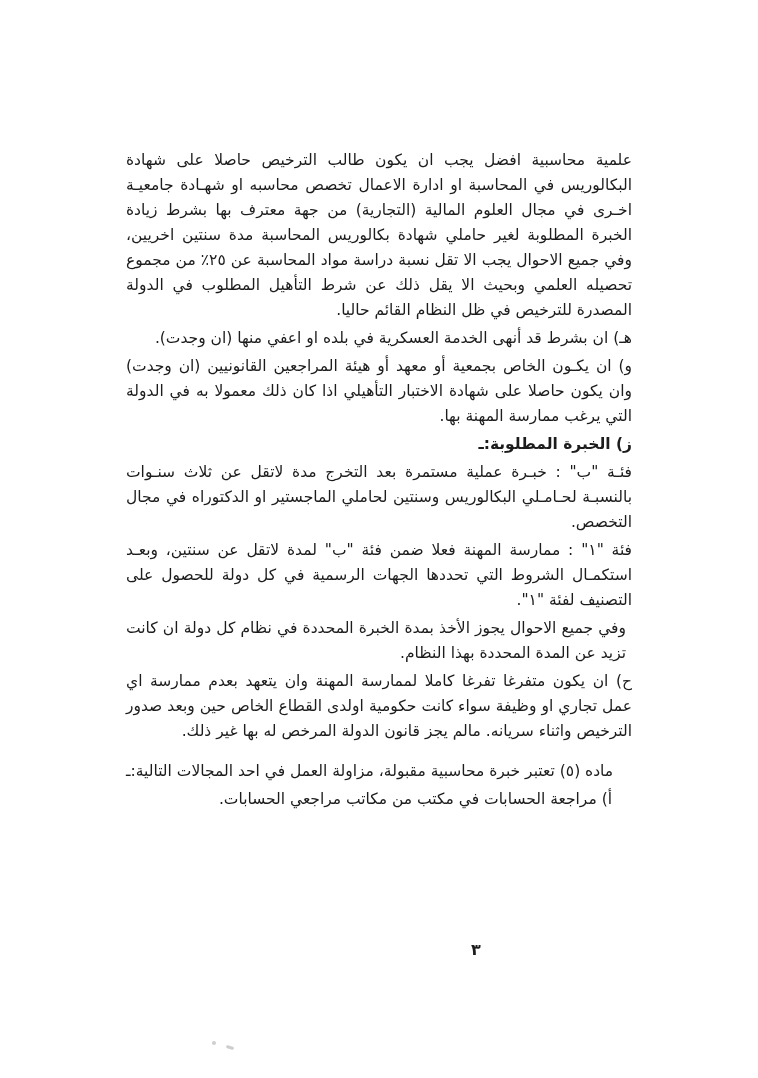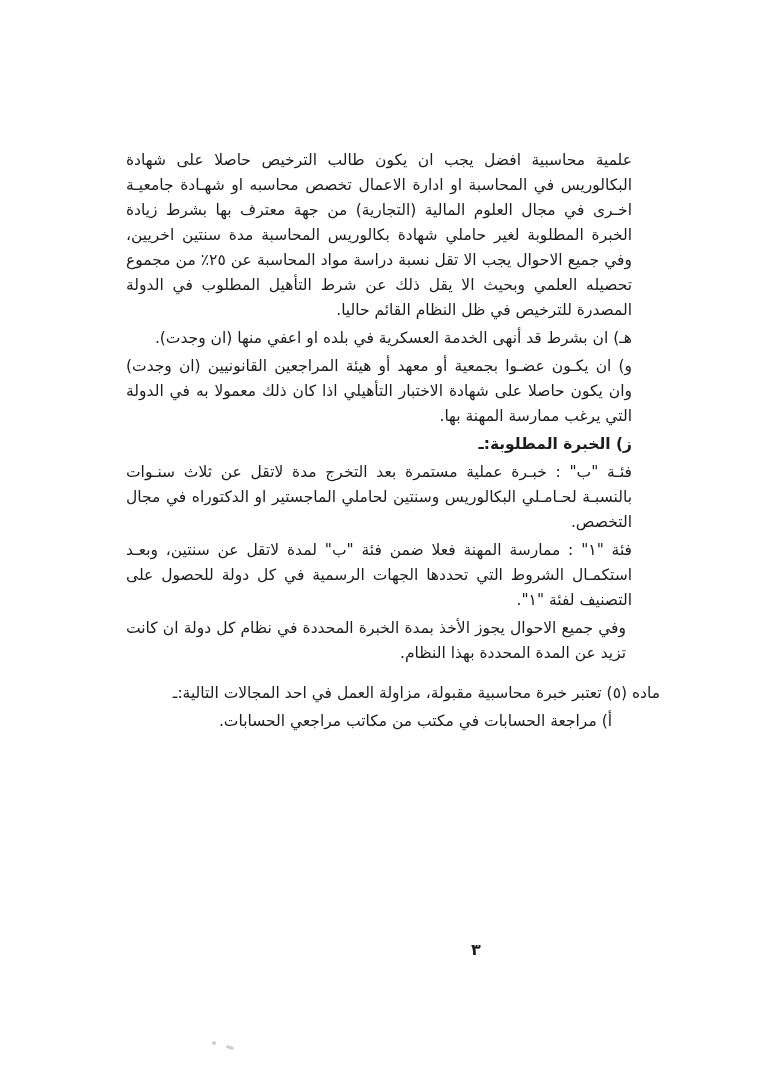--- a/index.html
+++ b/index.html
@@ -45,21 +45,21 @@
 
   
   .slight-indent {
     padding-right: 6px;
   }
 
   
   .article-heading {
     margin-top: 15px;
     margin-right: -28px;
-    text-align: right;
+    text-align: left;
   }
 
   
   .item-alef {
     padding-right: 20px;
     text-align: right;
   }
 
   .page-number {
     position: absolute;
@@ -96,30 +96,31 @@
 </head>
 <body>
 
 <div class="page">
 
   <div class="text-column">
     <p class="para">علمية محاسبية افضل يجب ان يكون طالب الترخيص حاصلا على شهادة البكالوريس في المحاسبة او ادارة الاعمال تخصص محاسبه او شهـادة جامعيـة اخـرى في مجال العلوم المالية (التجارية) من جهة معترف بها بشرط زيادة الخبرة المطلوبة لغير حاملي شهادة بكالوريس المحاسبة مدة سنتين اخريين، وفي جميع الاحوال يجب الا تقل نسبة دراسة مواد المحاسبة عن ٢٥٪ من مجموع تحصيله العلمي وبحيث الا يقل ذلك عن شرط التأهيل المطلوب في الدولة المصدرة للترخيص في ظل النظام القائم حاليا.</p>
 
     <p class="para">هـ) ان بشرط قد أنهى الخدمة العسكرية في بلده او اعفي منها (ان وجدت).</p>
 
-    <p class="para">و) ان يكـون عضـوا بجمعية أو معهد أو هيئة المراجعين القانونيين (ان وجدت) وان يكون حاصلا على شهادة الاختبار التأهيلي اذا كان ذلك معمولا به في الدولة التي يرغب ممارسة المهنة بها.</p>
+    <p class="para">و) ان يكـون الخاص بجمعية أو معهد أو هيئة المراجعين القانونيين (ان وجدت) وان يكون حاصلا على شهادة الاختبار التأهيلي اذا كان ذلك معمولا به في الدولة التي يرغب ممارسة المهنة بها.</p>
 
     <p class="para heading-line">ز) الخبرة المطلوبة:ـ</p>
 
     <p class="para">فئـة "ب" : خبـرة عملية مستمرة بعد التخرج مدة لاتقل عن ثلاث سنـوات بالنسبـة لحـامـلي البكالوريس وسنتين لحاملي الماجستير او الدكتوراه في مجال التخصص.</p>
 
     <p class="para">فئة "١" : ممارسة المهنة فعلا ضمن فئة "ب" لمدة لاتقل عن سنتين، وبعـد استكمـال الشروط التي تحددها الجهات الرسمية في كل دولة للحصول على التصنيف لفئة "١".</p>
 
     <p class="para slight-indent">وفي جميع الاحوال يجوز الأخذ بمدة الخبرة المحددة في نظام كل دولة ان كانت تزيد عن المدة المحددة بهذا النظام.</p>
 
+    <p class="para">ح) ان يكون متفرغا تفرغا كاملا لممارسة المهنة وان يتعهد بعدم ممارسة اي عمل تجاري او وظيفة سواء كانت حكومية اولدى القطاع الخاص حين وبعد صدور الترخيص واثناء سريانه. مالم يجز قانون الدولة المرخص له بها غير ذلك.</p>
 
     <p class="para article-heading">ماده (٥) تعتبر خبرة محاسبية مقبولة، مزاولة العمل في احد المجالات التالية:ـ</p>
 
     <p class="para item-alef">أ) مراجعة الحسابات في مكتب من مكاتب مراجعي الحسابات.</p>
   </div>
 
   <div class="page-number">٣</div>
 
   <div class="artifact artifact-1"></div>
   <div class="artifact artifact-2"></div>

